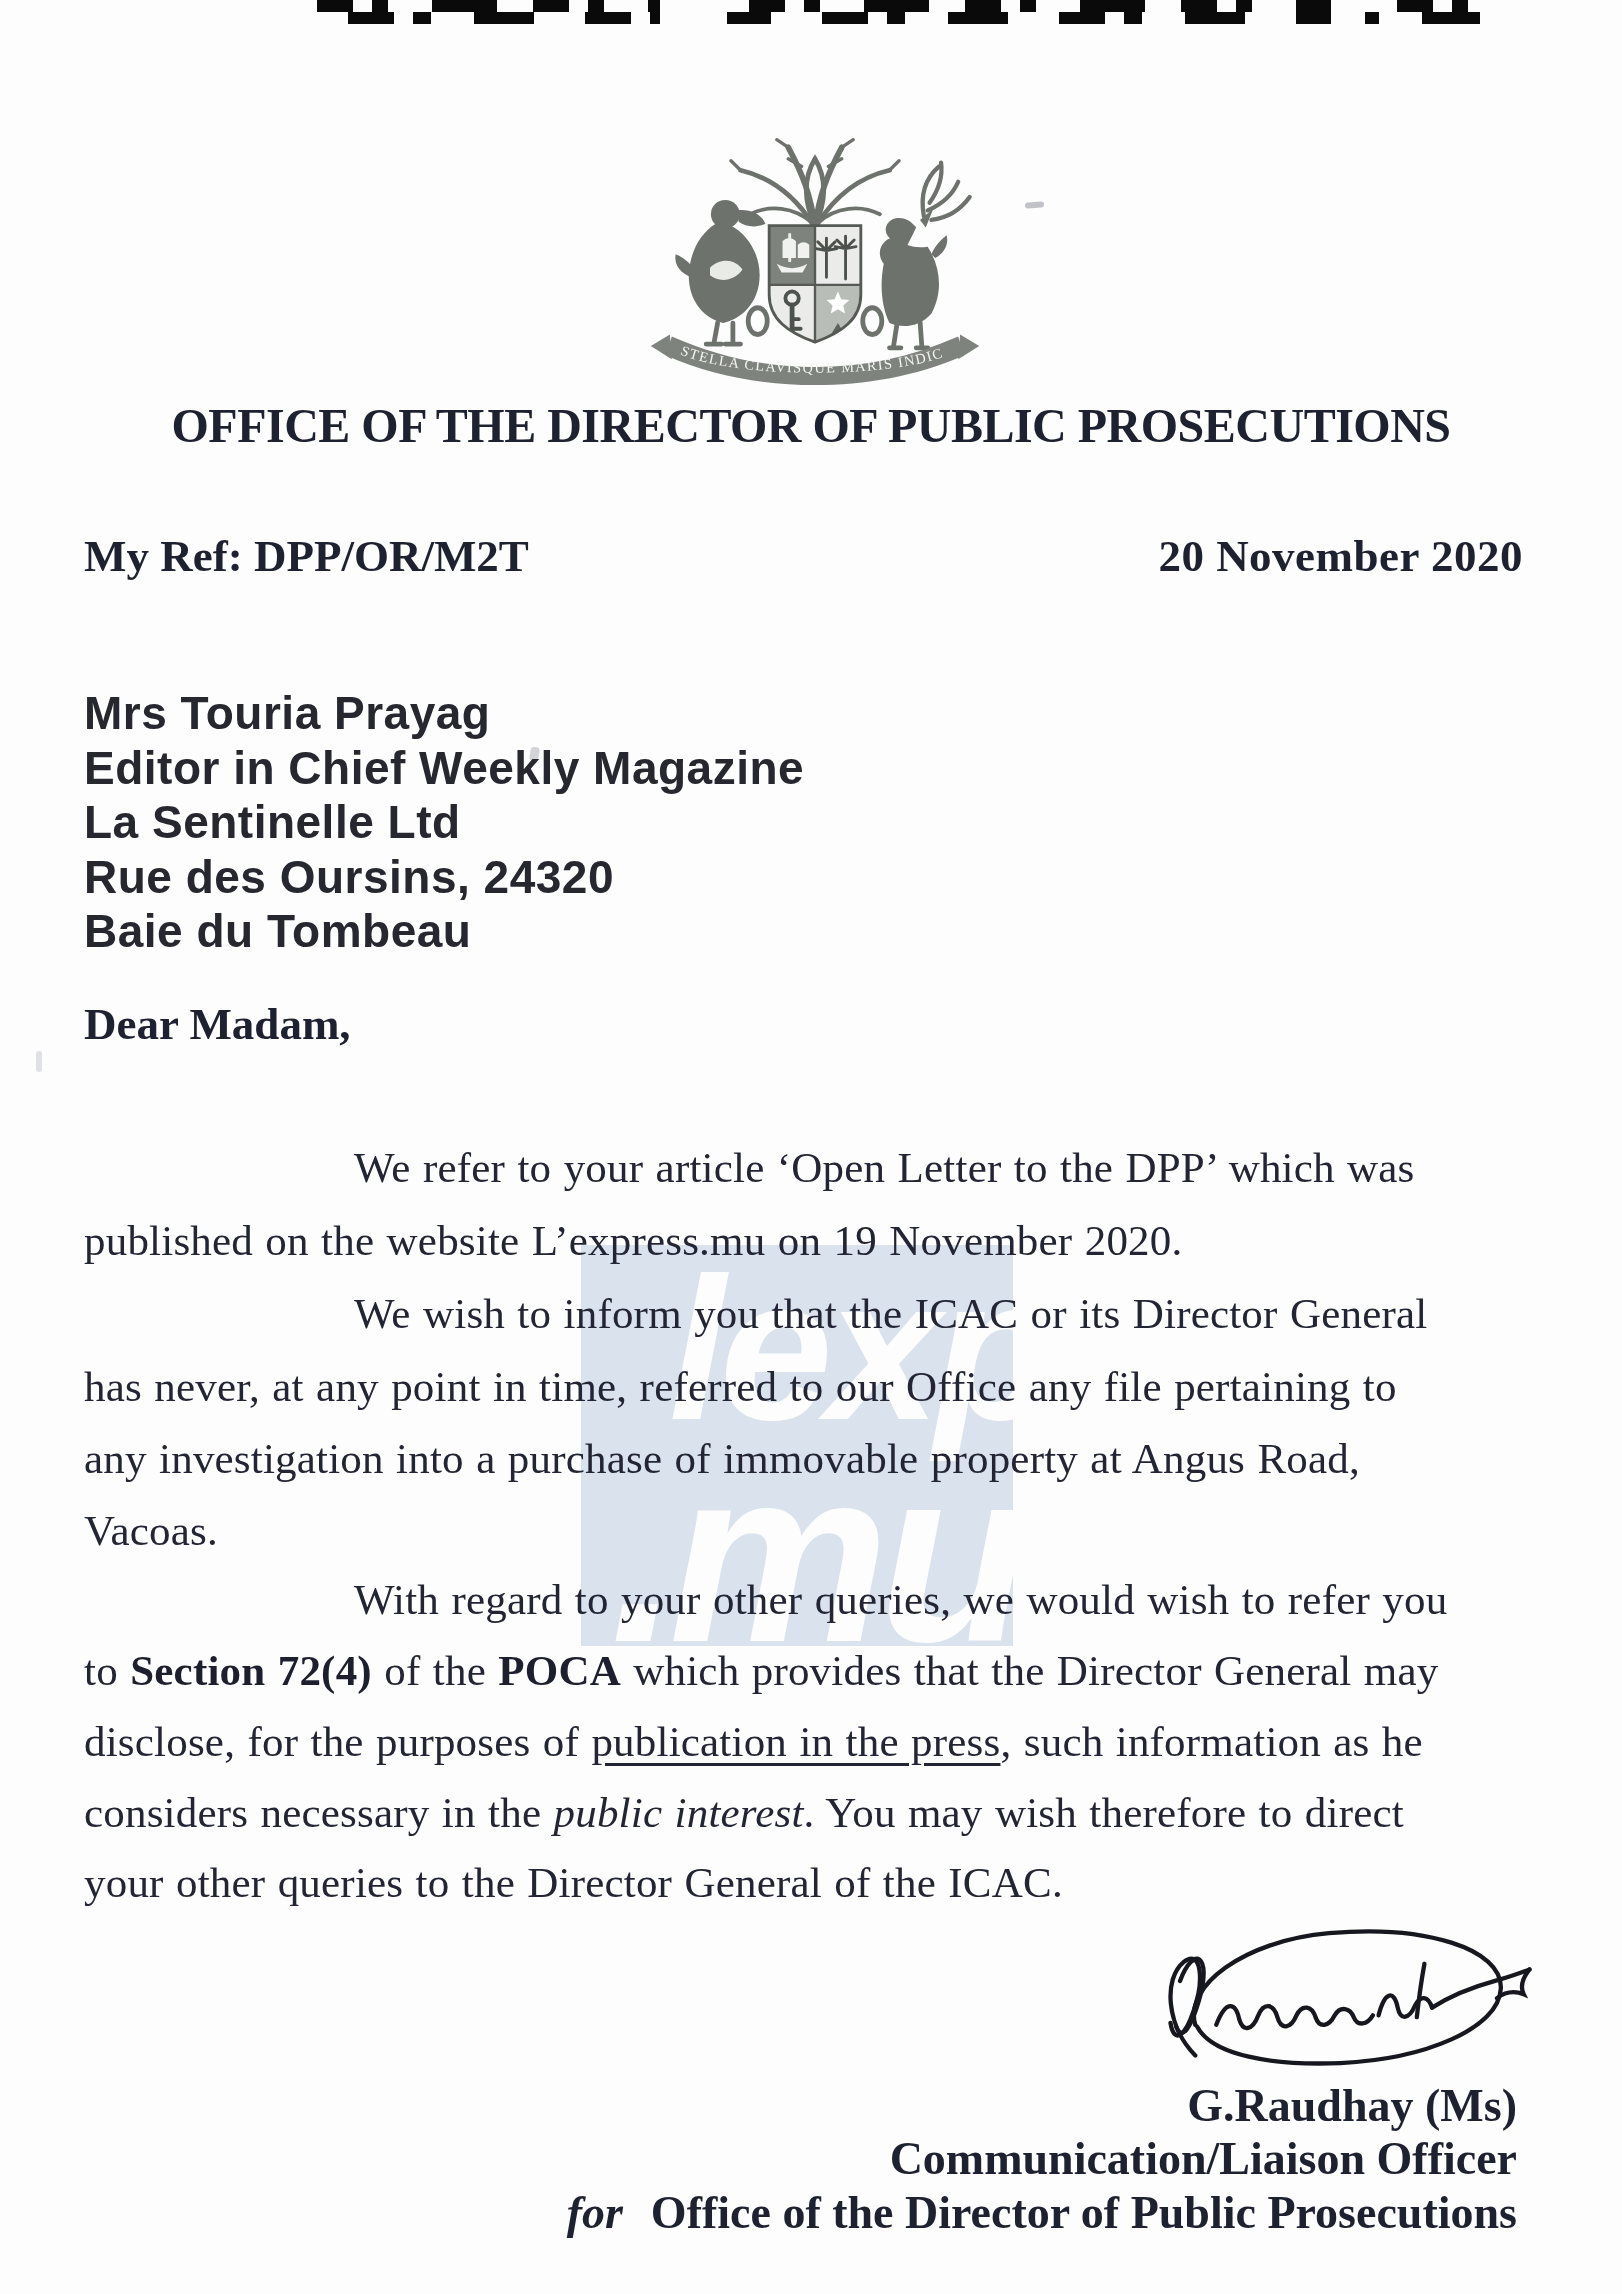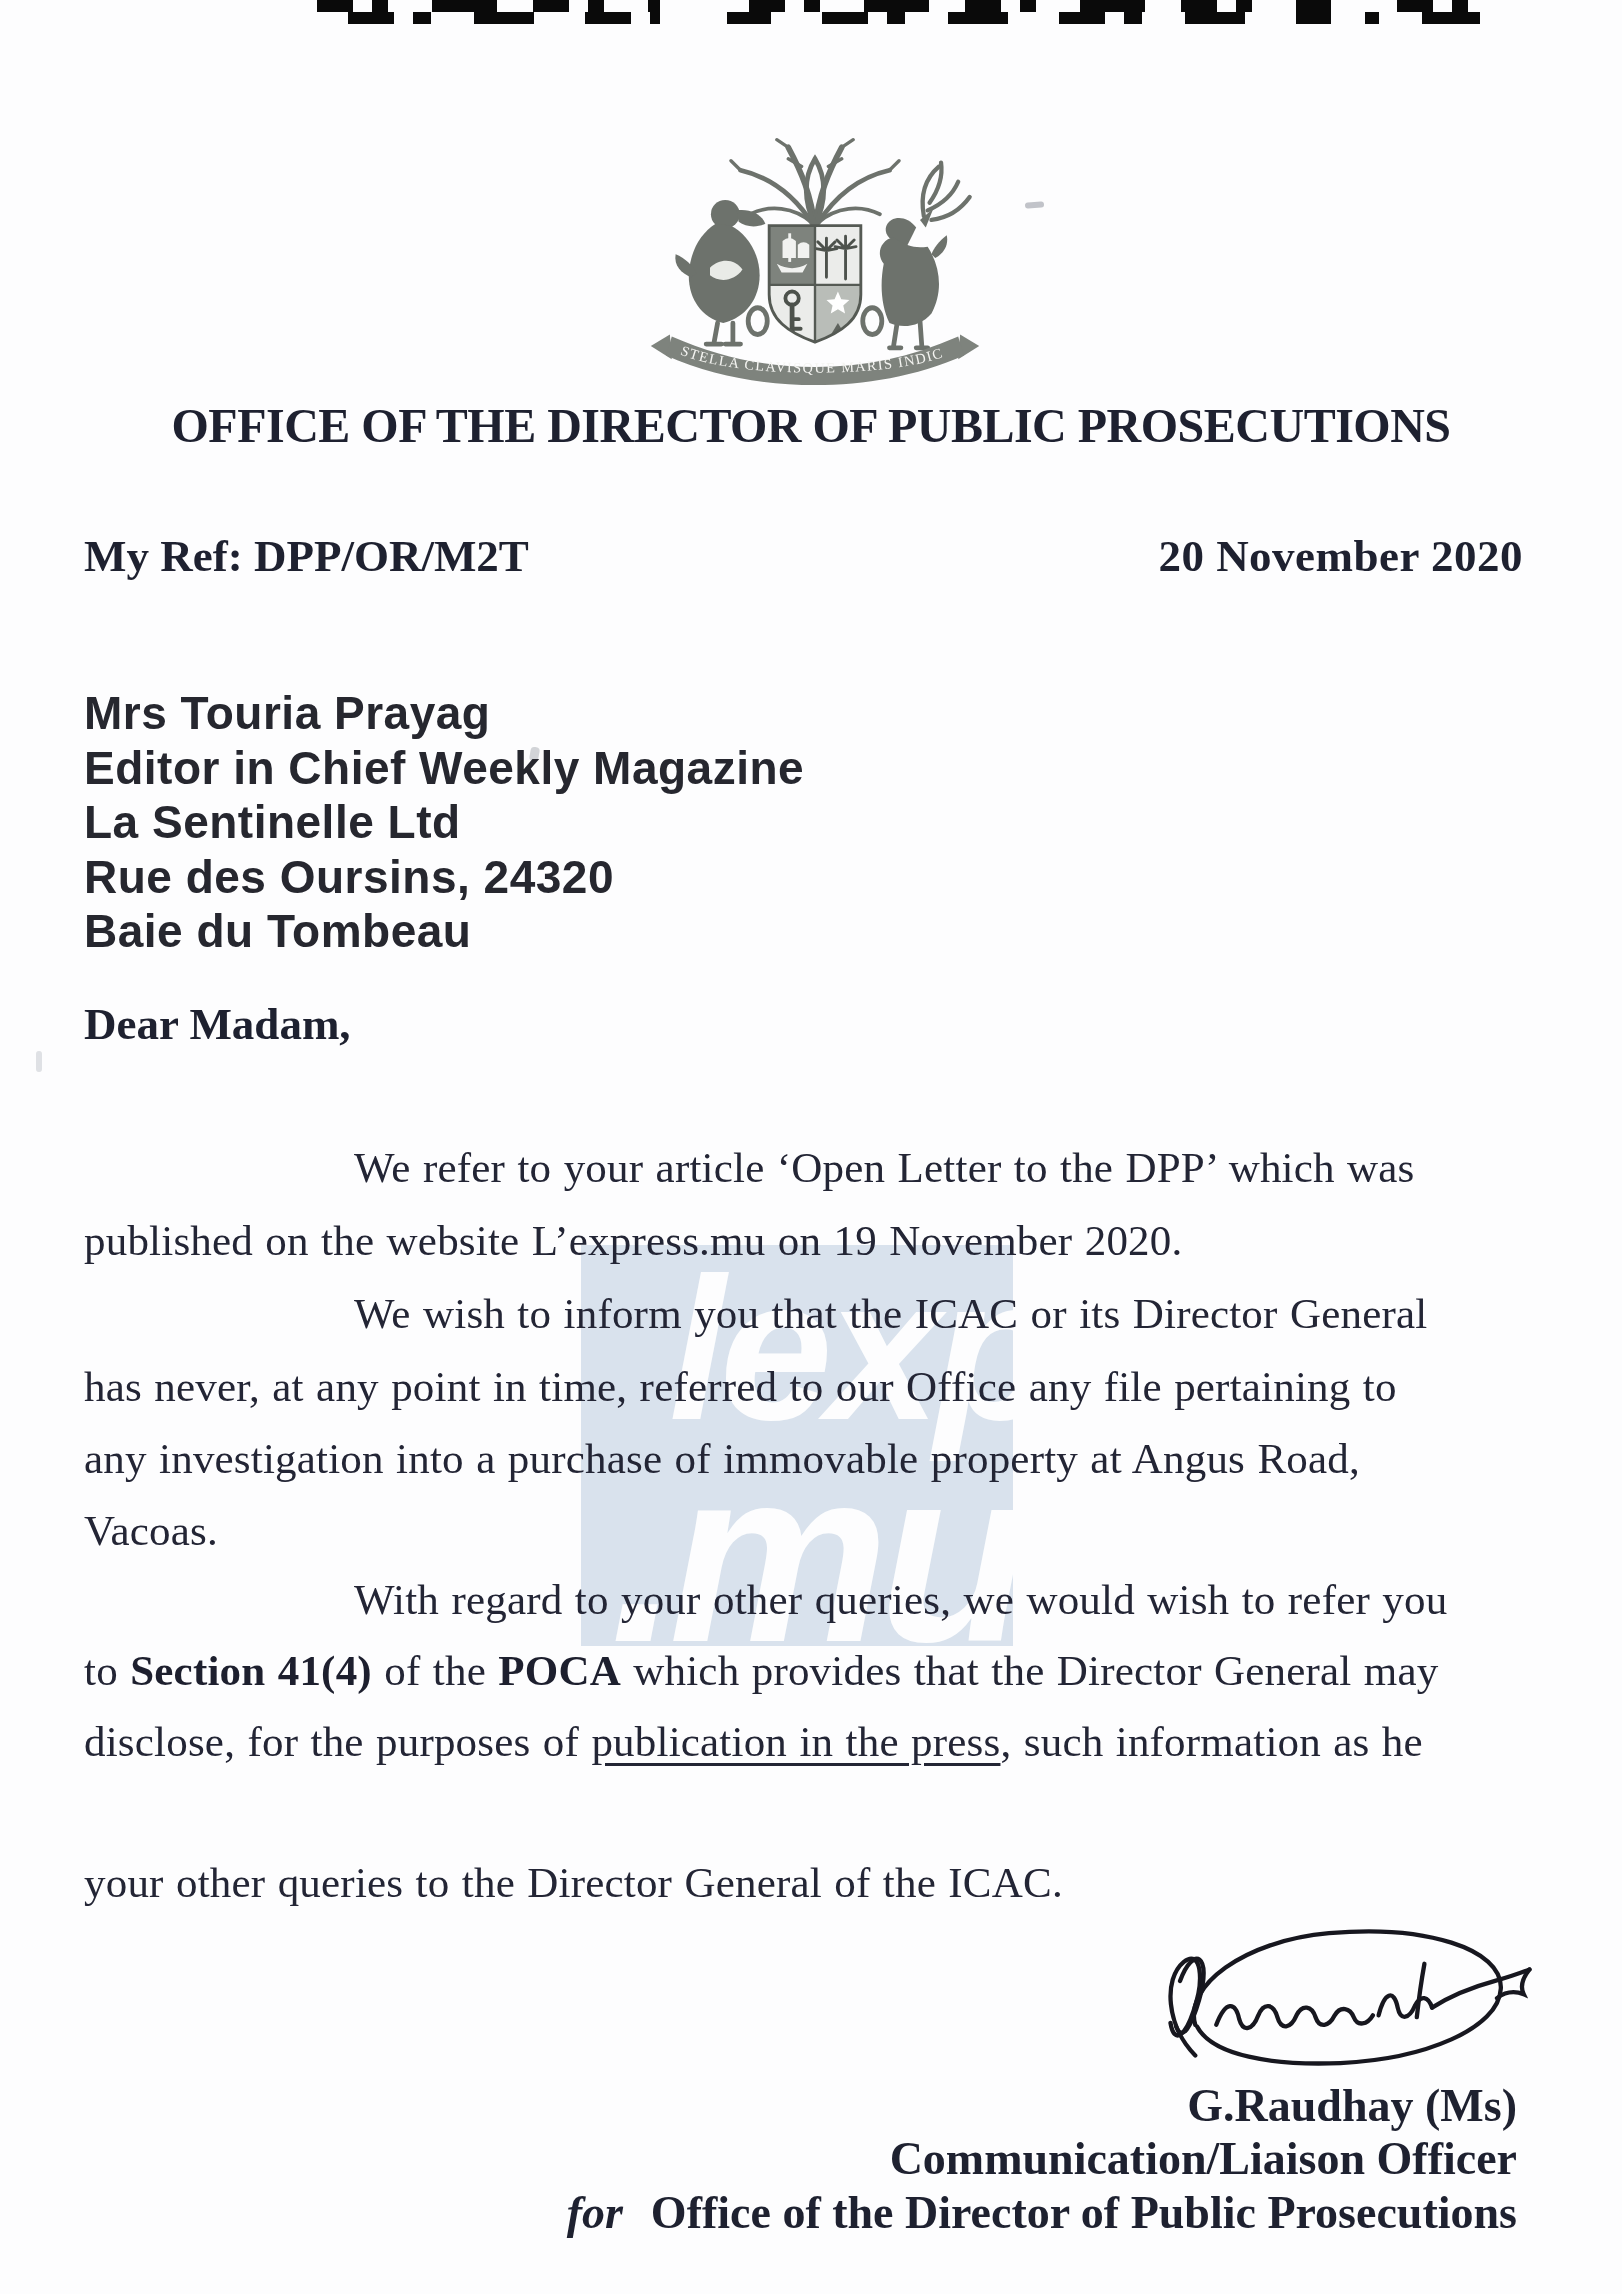--- a/index.html
+++ b/index.html
@@ -159,22 +159,23 @@
 
   <div class="txt bl indent" style="top:1143px"><span>We refer to your article ‘Open Letter to the DPP’ which was</span></div>
   <div class="txt bl" style="top:1216px"><span>published on the website L’express.mu on 19 November 2020.</span></div>
 
   <div class="txt bl indent" style="top:1289px"><span>We wish to inform you that the ICAC or its Director General</span></div>
   <div class="txt bl" style="top:1362px"><span>has never, at any point in time, referred to our Office any file pertaining to</span></div>
   <div class="txt bl" style="top:1434px"><span>any investigation into a purchase of immovable property at Angus Road,</span></div>
   <div class="txt bl" style="top:1506px"><span>Vacoas.</span></div>
 
   <div class="txt bl indent" style="top:1575px"><span>With regard to your other queries, we would wish to refer you</span></div>
-  <div class="txt bl" style="top:1646px"><span>to </span><span class="b">Section 41(4)</span><span> of the </span><span class="b">POCA</span><span> which provides that the Director General may</span></div>
+  <div class="txt bl" style="top:1646px"><span>to </span><span class="b">Section 72(4)</span><span> of the </span><span class="b">POCA</span><span> which provides that the Director General may</span></div>
   <div class="txt bl" style="top:1717px"><span>disclose, for the purposes of </span><span class="u">publication in the press</span><span>, such information as he</span></div>
+  <div class="txt bl" style="top:1788px"><span>considers necessary in the </span><span class="i">public interest</span><span>. You may wish therefore to direct</span></div>
   <div class="txt bl" style="top:1858px"><span>your other queries to the Director General of the ICAC.</span></div>
 
   <svg class="graphic" style="left:1138px;top:1912px" width="401" height="177" viewBox="0 0 420 185">
     <g stroke="#17171f" stroke-width="4.5" fill="none" stroke-linecap="round">
       <path d="M60,118 C48,78 110,30 200,22 C300,13 382,38 380,80 C378,122 300,154 212,158 C140,161 78,150 62,120"></path>
       <path d="M60,150 C30,120 26,70 48,52 C66,38 70,70 58,104 C50,128 38,140 34,116"></path>
       <path d="M44,72 C58,34 78,44 64,92 C56,120 46,136 40,120"></path>
       <path d="M82,118 C92,92 102,94 106,112 C110,126 120,124 126,108 C132,94 142,96 146,110 C150,124 160,122 166,108 C172,96 182,98 186,110 C190,122 200,120 206,108 C212,98 222,100 226,110 C230,120 240,118 246,108"></path>
       <path d="M252,108 C258,84 268,80 272,100 C275,114 284,112 290,98 C296,86 304,88 308,100"></path>
       <path d="M300,54 C296,76 294,92 292,110"></path>

